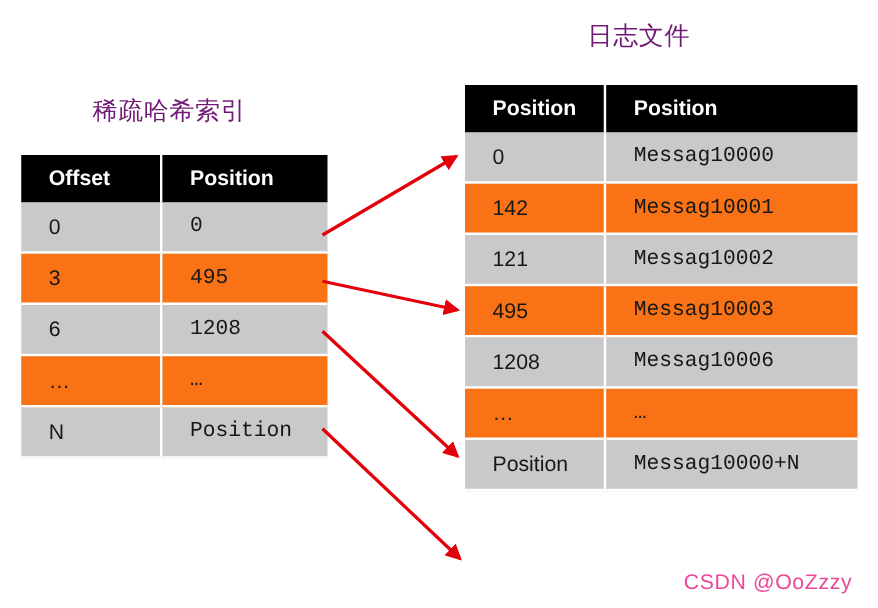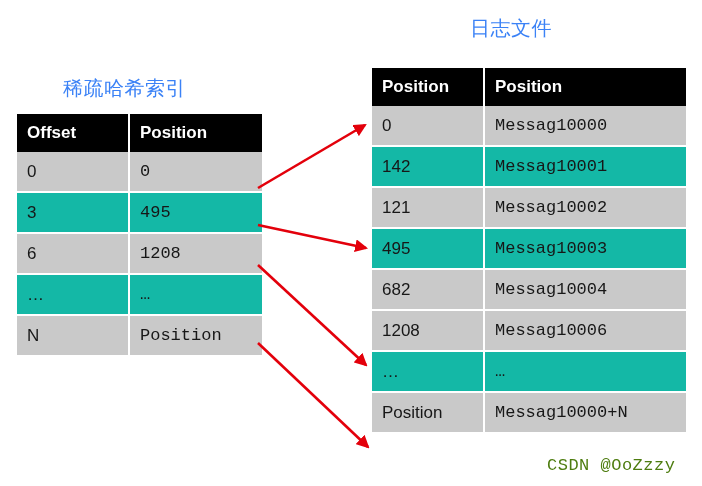--- a/index.html
+++ b/index.html
@@ -17,37 +17,37 @@
   #stage {
     position: relative;
     width: 702px;
     height: 486px;
   }
 
   
   .diagram-title {
     position: absolute;
     font-size: 20px;
-    color: #3b82f6;
+    color: #701a75;
     font-weight: 400;
     letter-spacing: 0.5px;
     white-space: nowrap;
   }
-  #title-index  { left: 63px;  top: 75px; }
+  #title-index  { left: 74px;  top: 75px; }
   #title-log    { left: 470px; top: 15px; }
 
   
   .data-table {
     position: absolute;
     border-collapse: separate;
     border-spacing: 0;
     table-layout: fixed;
   }
   .data-table td, .data-table th {
-    padding: 0 10px;
+    padding: 0 22px;
     margin: 0;
     text-align: left;
     vertical-align: middle;
     font-weight: 400;
     overflow: hidden;
     white-space: nowrap;
   }
   .data-table thead th {
     background: #000000;
     color: #ffffff;
@@ -59,24 +59,24 @@
   .data-table thead th:last-child { border-right: none; }
   .data-table tbody td {
     font-size: 17px;
     color: #171717;
     height: 39px;
     border-right: 2px solid #ffffff;
     border-bottom: 2px solid #ffffff;
   }
   .data-table tbody td:last-child { border-right: none; font-family: Liberation Mono, monospace; }
   .row-dark  td { background: #c9c9c9; }
-  .row-light td { background: #14b8a6; }
-
-  
-  #index-table { left: 17px; top: 114px; width: 245px; }
+  .row-light td { background: #f97316; }
+
+  
+  #index-table { left: 17px; top: 124px; width: 245px; }
   #index-table col.c1 { width: 113px; }
   #index-table col.c2 { width: 132px; }
 
   
   #log-table { left: 372px; top: 68px; width: 314px; }
   #log-table col.c1 { width: 113px; }
   #log-table col.c2 { width: 201px; }
 
   
   #arrow-layer {
@@ -85,24 +85,23 @@
     width: 702px; height: 486px;
     pointer-events: none;
   }
 
   
   #watermark {
     position: absolute;
     left: 547px;
     top: 456px;
     font-size: 17px;
-    color: #4d7c0f;
+    color: #ec4899;
     white-space: nowrap;
     letter-spacing: 0.5px;
-    font-family: Liberation Mono, monospace;
   }
 </style>
 </head>
 <body>
 
 <div id="stage">
 
   <div class="diagram-title" id="title-index">稀疏哈希索引</div>
 
   <div class="diagram-title" id="title-log">日志文件</div>
@@ -162,24 +161,20 @@
         <td>142</td>
         <td>Messag10001</td>
       </tr>
       <tr class="row-dark">
         <td>121</td>
         <td>Messag10002</td>
       </tr>
       <tr class="row-light">
         <td>495</td>
         <td>Messag10003</td>
-      </tr>
-      <tr class="row-dark">
-        <td>682</td>
-        <td>Messag10004</td>
       </tr>
       <tr class="row-dark">
         <td>1208</td>
         <td>Messag10006</td>
       </tr>
       <tr class="row-light">
         <td>…</td>
         <td>…</td>
       </tr>
       <tr class="row-dark">

